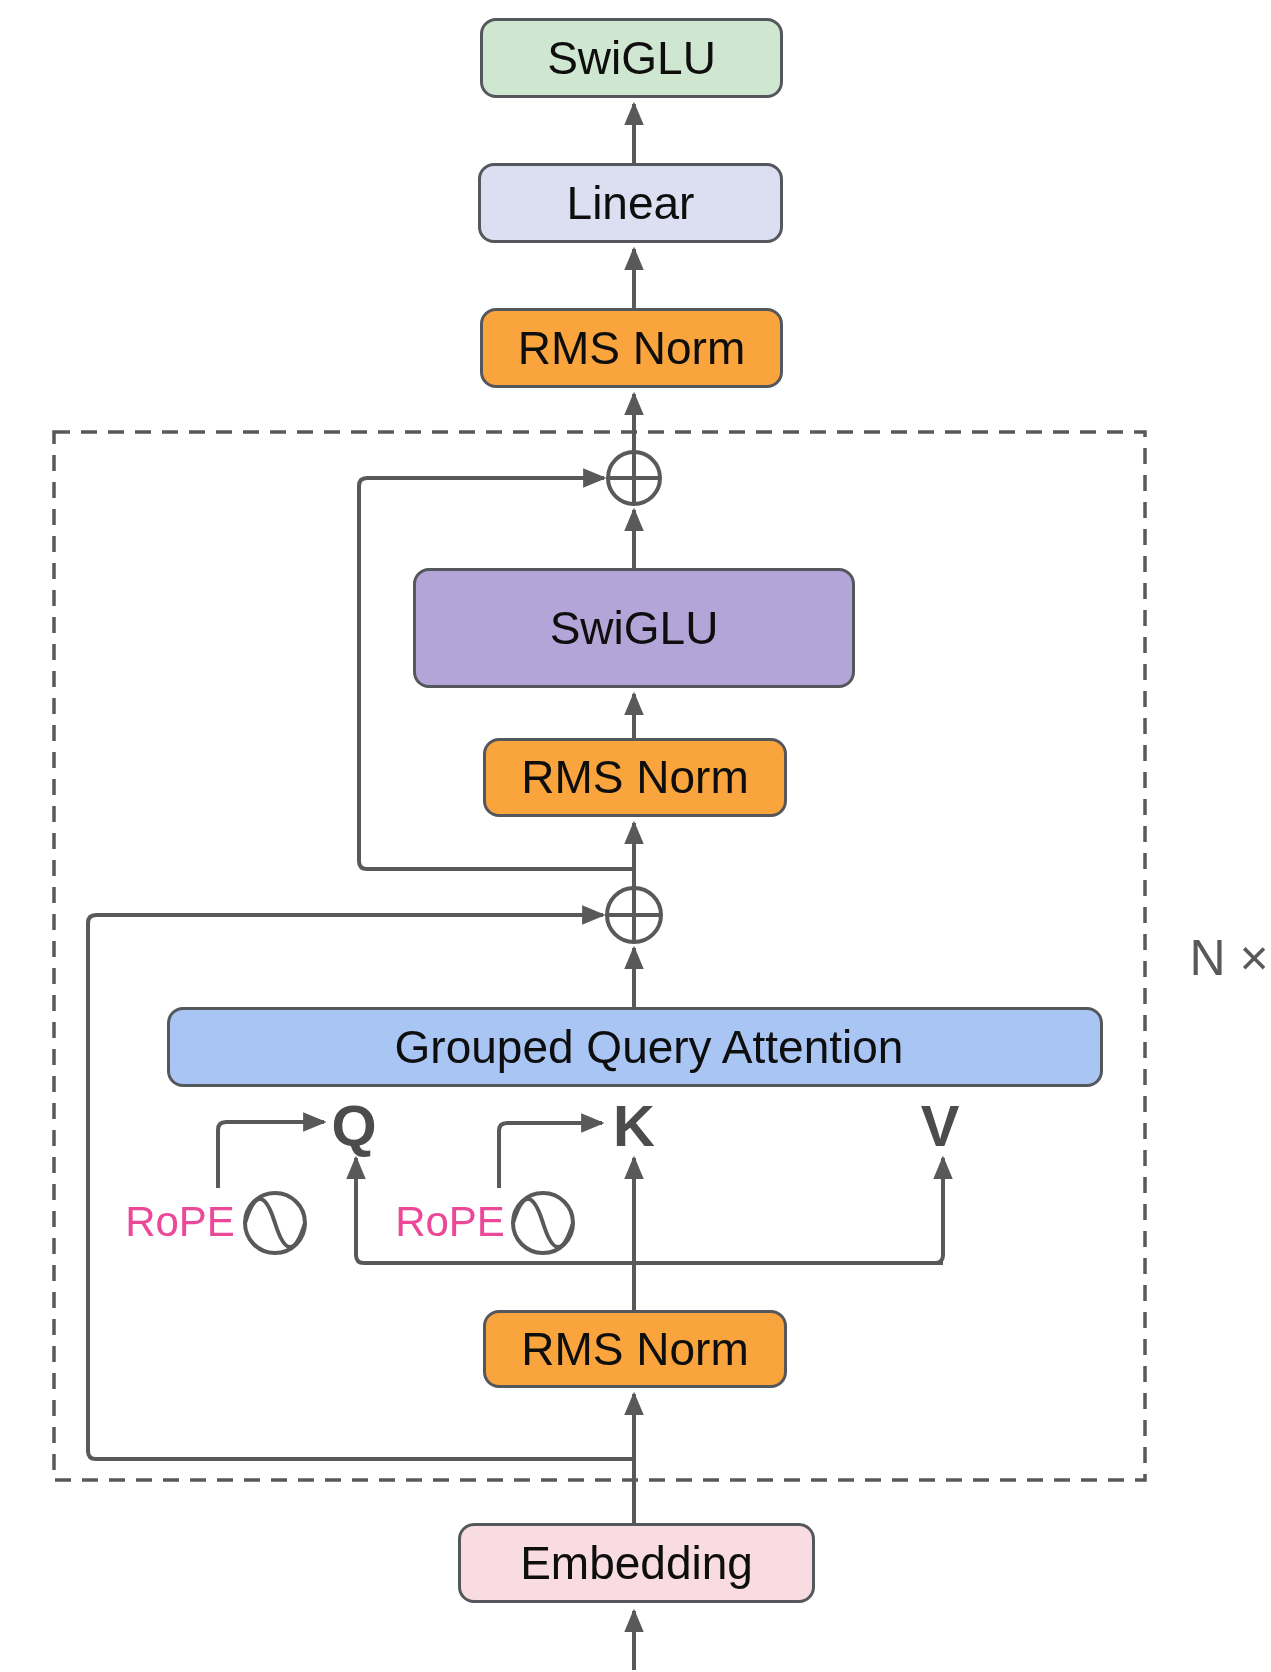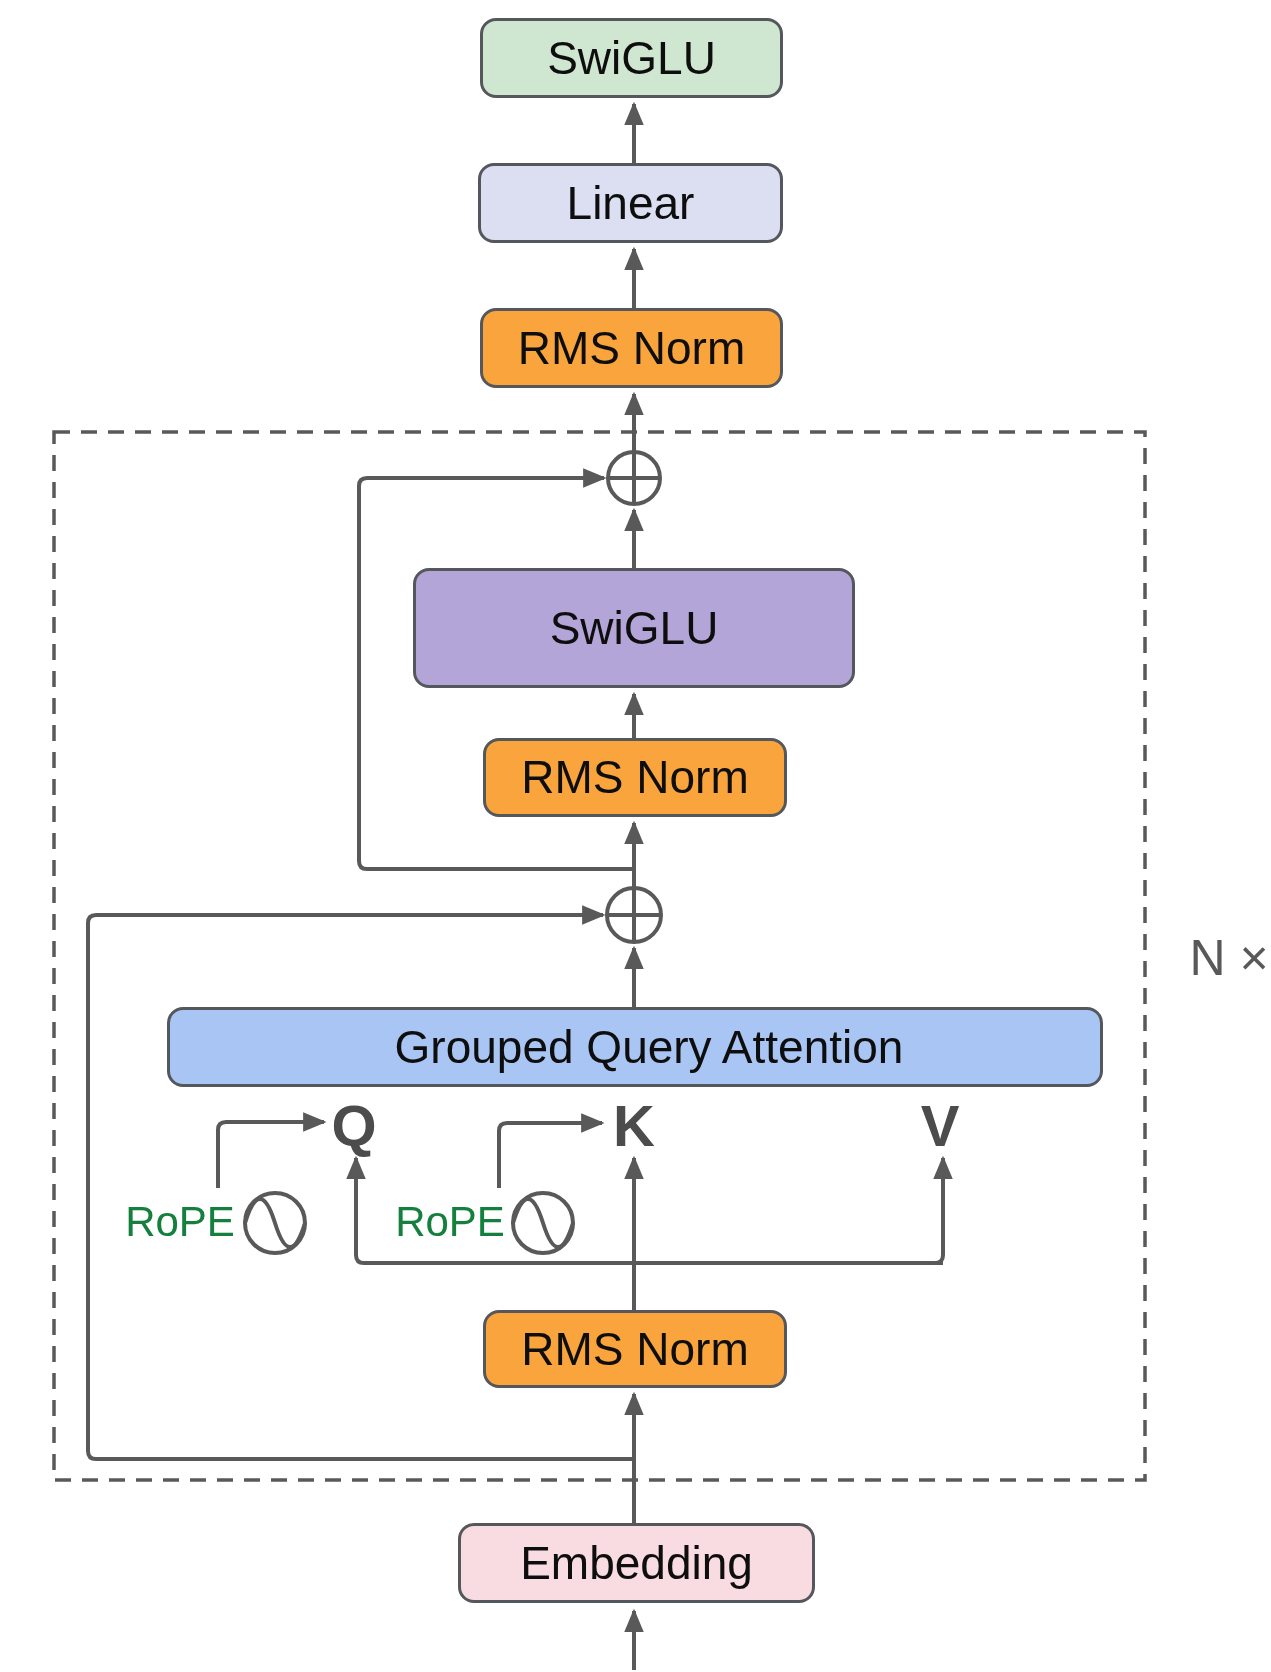--- a/index.html
+++ b/index.html
@@ -30,21 +30,21 @@
     border-radius:16px;
     font-size:46px;color:var(--color-node_text);
     text-align:center;line-height:1.18;
     white-space:nowrap;
   }
   .floating-label{
     position:absolute;transform:translate(-50%,-50%);
     white-space:nowrap;
   }
   .qkv{font-size:58px;font-weight:bold;color:var(--color-label_text);}
-  .rope{font-size:42px;color:#15803d;}
+  .rope{font-size:42px;color:#ec4899;}
   .repeat{font-size:50px;color:var(--color-stroke);}
   .gqa-font{font-size:46px;}
 </style>
 </head>
 <body>
 
 <div class="canvas">
 
   <svg class="wires" viewBox="0 0 1271 1672">
     <defs>

